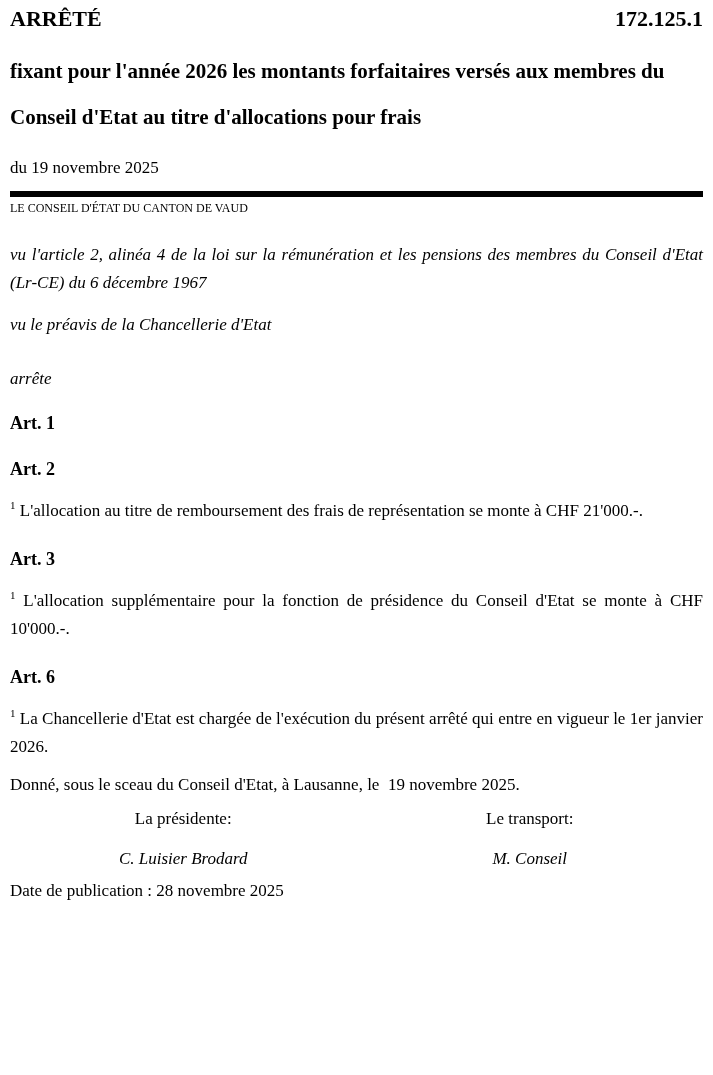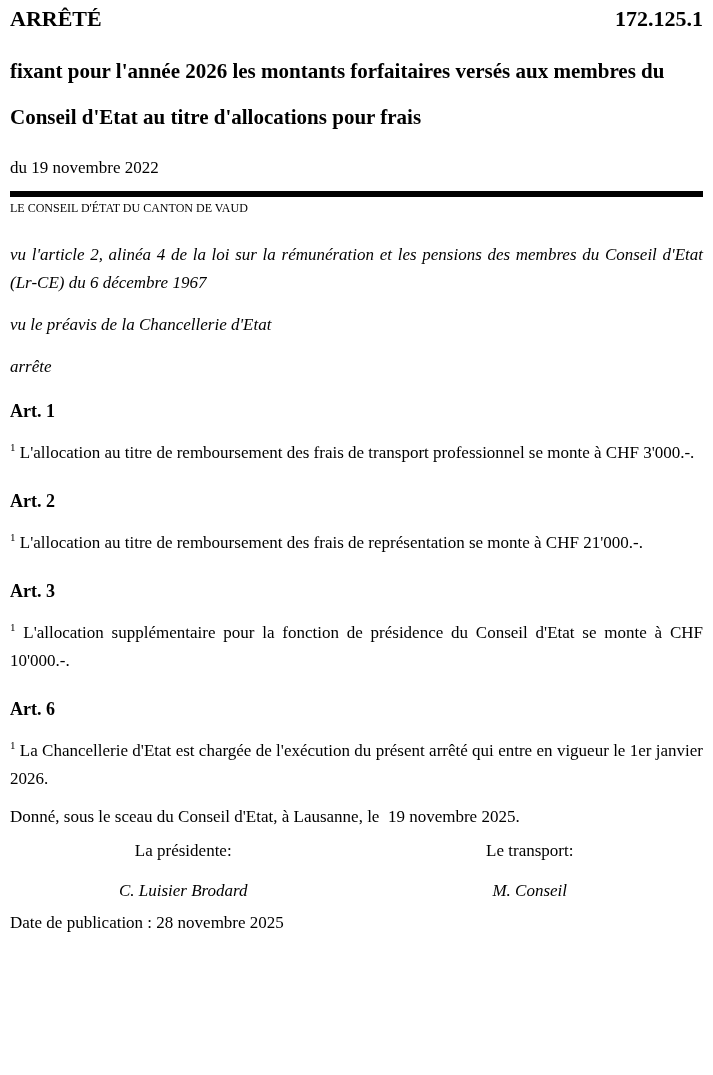--- a/index.html
+++ b/index.html
@@ -51,21 +51,21 @@
     line-height: 22px;
   }
   .para {
     font-size: 17px;
     line-height: 28px;
     margin: 0;
   }
   .recital-1 { margin-top: 22px; text-align: justify; font-style: italic; }
   .recital-2 { margin-top: 14px; font-style: italic; }
   .enacting {
-    margin-top: 14px;
+    margin-top: 26px;
     font-size: 17px;
     line-height: 28px;
     font-style: italic;
   }
   .art-heading {
     margin-top: 22px;
     font-weight: bold;
     font-size: 18px;
     line-height: 24px;
   }
@@ -105,33 +105,32 @@
 
 <div class="page">
 
   <div class="header-row">
     <span>ARRÊTÉ</span>
     <span>172.125.1</span>
   </div>
 
   <div class="doc-title">fixant pour l'année 2026 les montants forfaitaires versés aux membres du Conseil d'Etat au titre d'allocations pour frais</div>
 
-  <div class="date-line">du 19 novembre 2022</div>
+  <div class="date-line">du 19 novembre 2025</div>
 
   <div class="thick-rule"></div>
 
   <div class="authority">LE CONSEIL D'ÉTAT DU CANTON DE VAUD</div>
 
   <p class="para recital-1">vu l'article 2, alinéa 4 de la loi sur la rémunération et les pensions des membres du Conseil d'Etat (Lr-CE) du 6 décembre 1967</p>
   <p class="para recital-2">vu le préavis de la Chancellerie d'Etat</p>
 
   <div class="enacting">arrête</div>
 
   <div class="art-heading first">Art. 1</div>
-  <p class="para art-body"><sup>1</sup> <span>L'allocation au titre de remboursement des frais de transport professionnel se monte à CHF 3'000.-.</span></p>
 
   <div class="art-heading">Art. 2</div>
   <p class="para art-body"><sup>1</sup> <span>L'allocation au titre de remboursement des frais de représentation se monte à CHF 21'000.-.</span></p>
 
   <div class="art-heading">Art. 3</div>
   <p class="para art-body"><sup>1</sup> <span>L'allocation supplémentaire pour la fonction de présidence du Conseil d'Etat se monte à CHF 10'000.-.</span></p>
 
   <div class="art-heading">Art. 6</div>
   <p class="para art-body"><sup>1</sup> <span>La Chancellerie d'Etat est chargée de l'exécution du présent arrêté qui entre en vigueur le 1er janvier 2026.</span></p>
 

